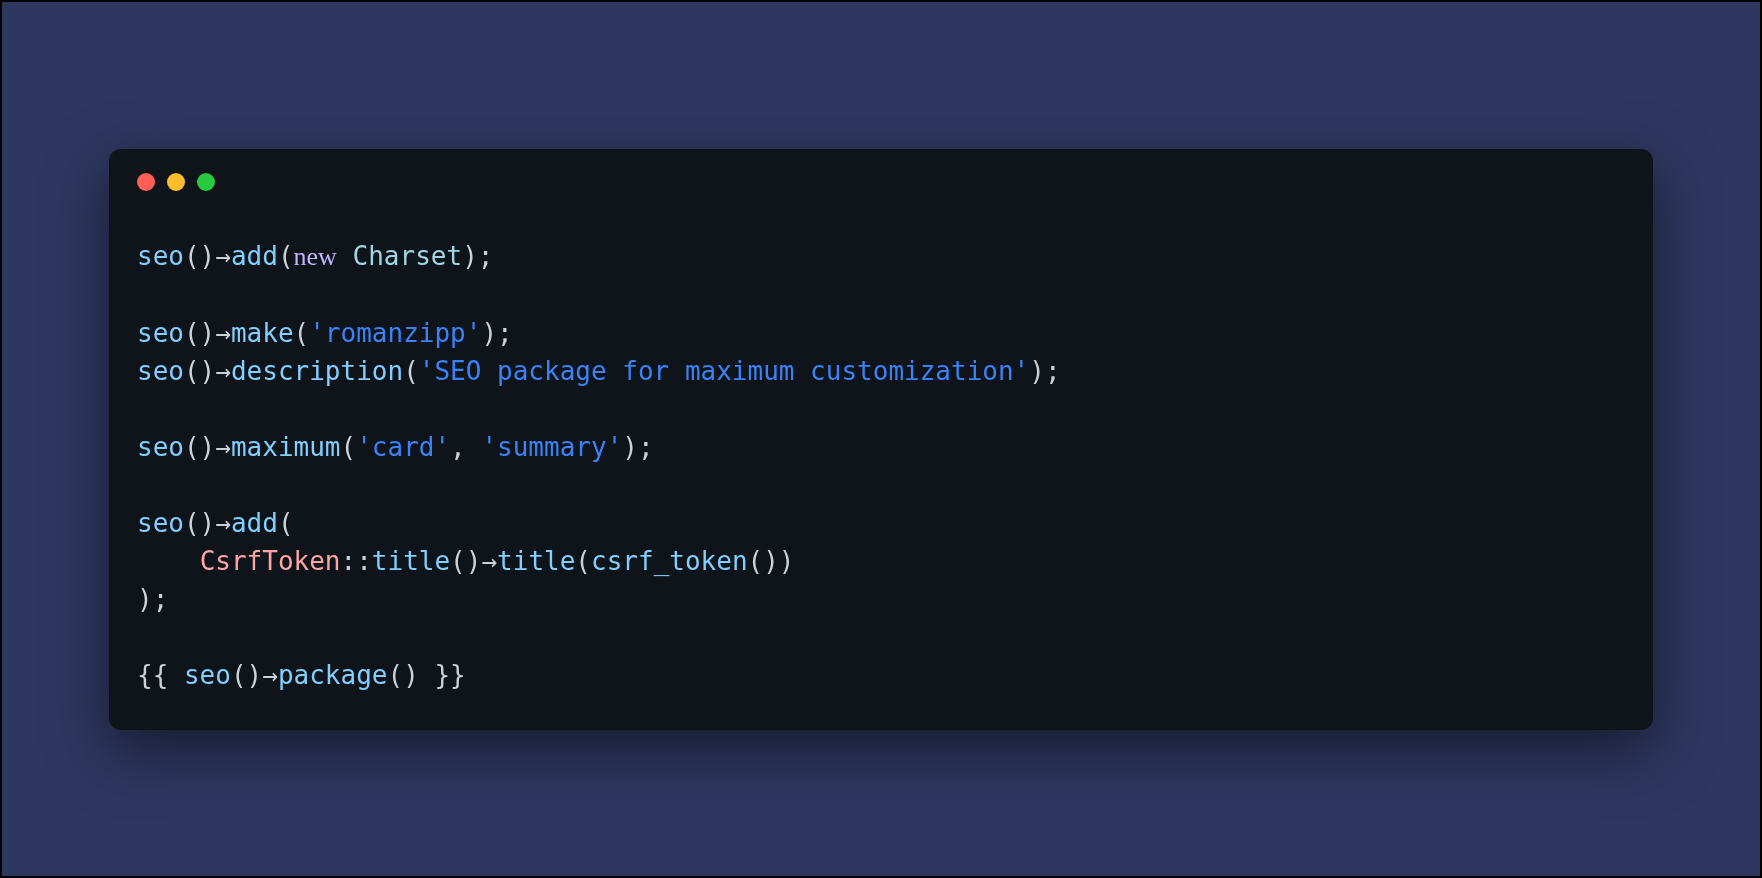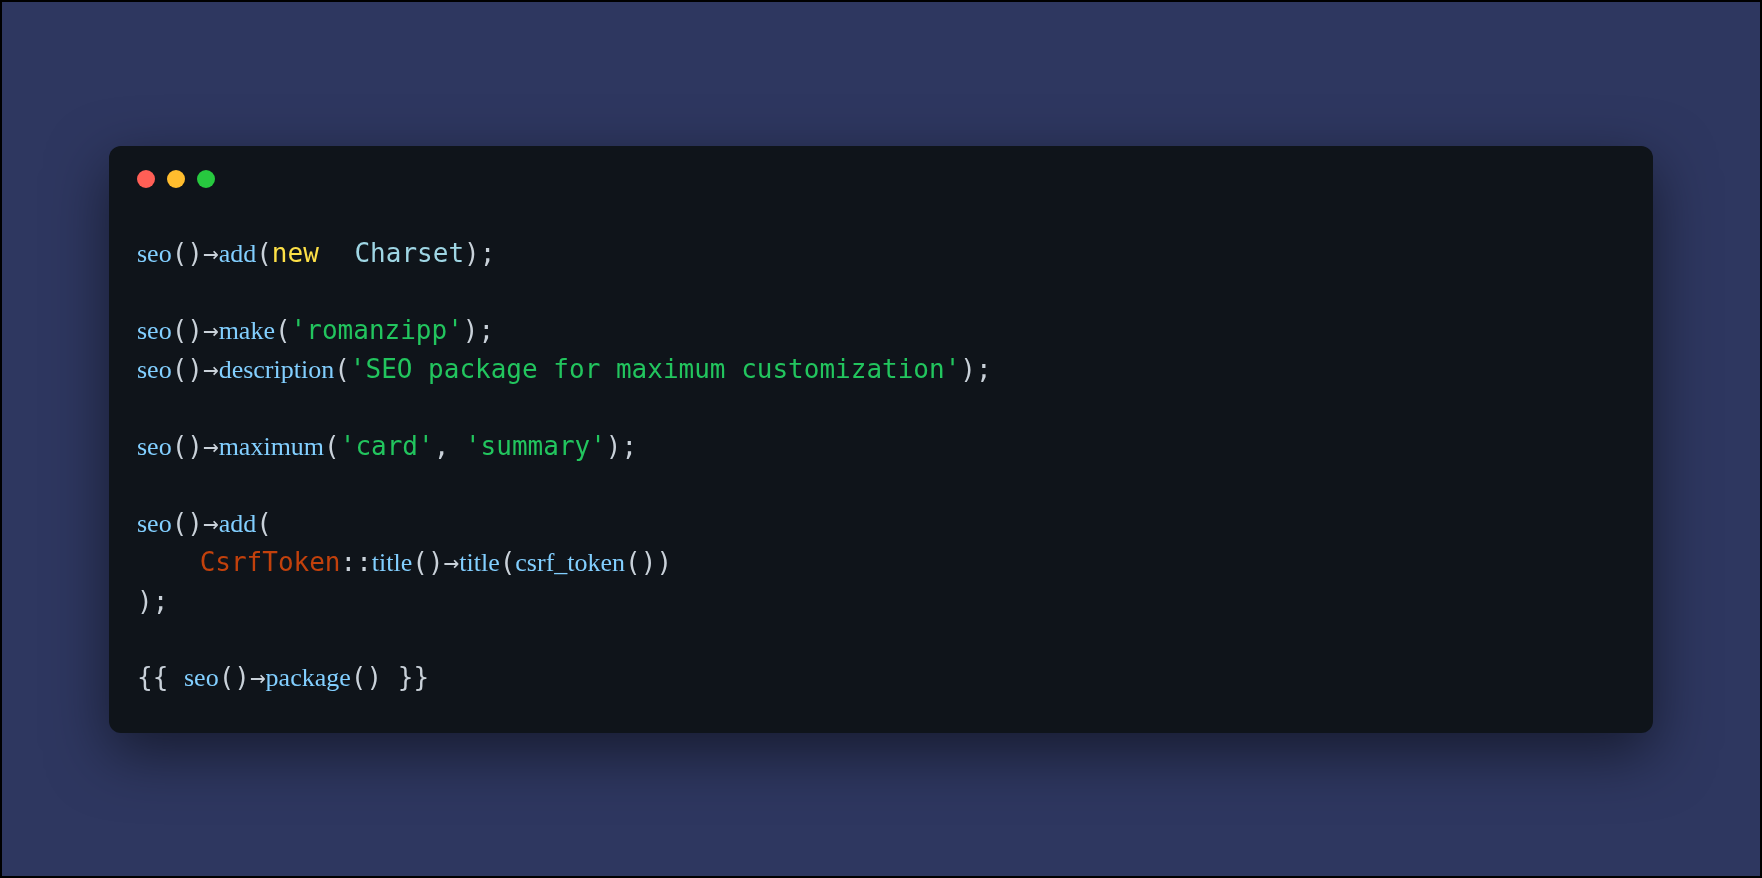--- a/index.html
+++ b/index.html
@@ -33,26 +33,26 @@
   .dot.yellow { background: #ffbd2e; }
   .dot.green  { background: #27c93f; }
 
   pre.code {
     font-family: ui-monospace, "SF Mono", Menlo, Consolas, monospace;
     font-size: 26px;
     line-height: 38px;
     color: #bac5d3;
     white-space: pre;
   }
-  .fn    { color: #82cfff; font-family: Liberation Serif, serif; } 
-  .kw    { color: #fde047; } 
-  .cls   { color: #9fd6e4; margin-left: 20px; } 
-  .str   { color: #22c55e; margin-top: 36px; } 
+  .fn    { color: #82cfff; } 
+  .kw    { color: #c4b5fd; font-family: Liberation Serif, serif; } 
+  .cls   { color: #9fd6e4; } 
+  .str   { color: #3b82f6; margin-top: 36px; } 
   .punct { color: #c9d1d9; } 
-  .ns    { color: #c2410c; margin-top: 6px; } 
+  .ns    { color: #fca5a5; margin-top: 6px; } 
 </style>
 </head>
 <body>
 
 <div class="window">
   <div class="titlebar">
     <div class="dot red"></div>
     <div class="dot yellow"></div>
     <div class="dot green"></div>
   </div>

